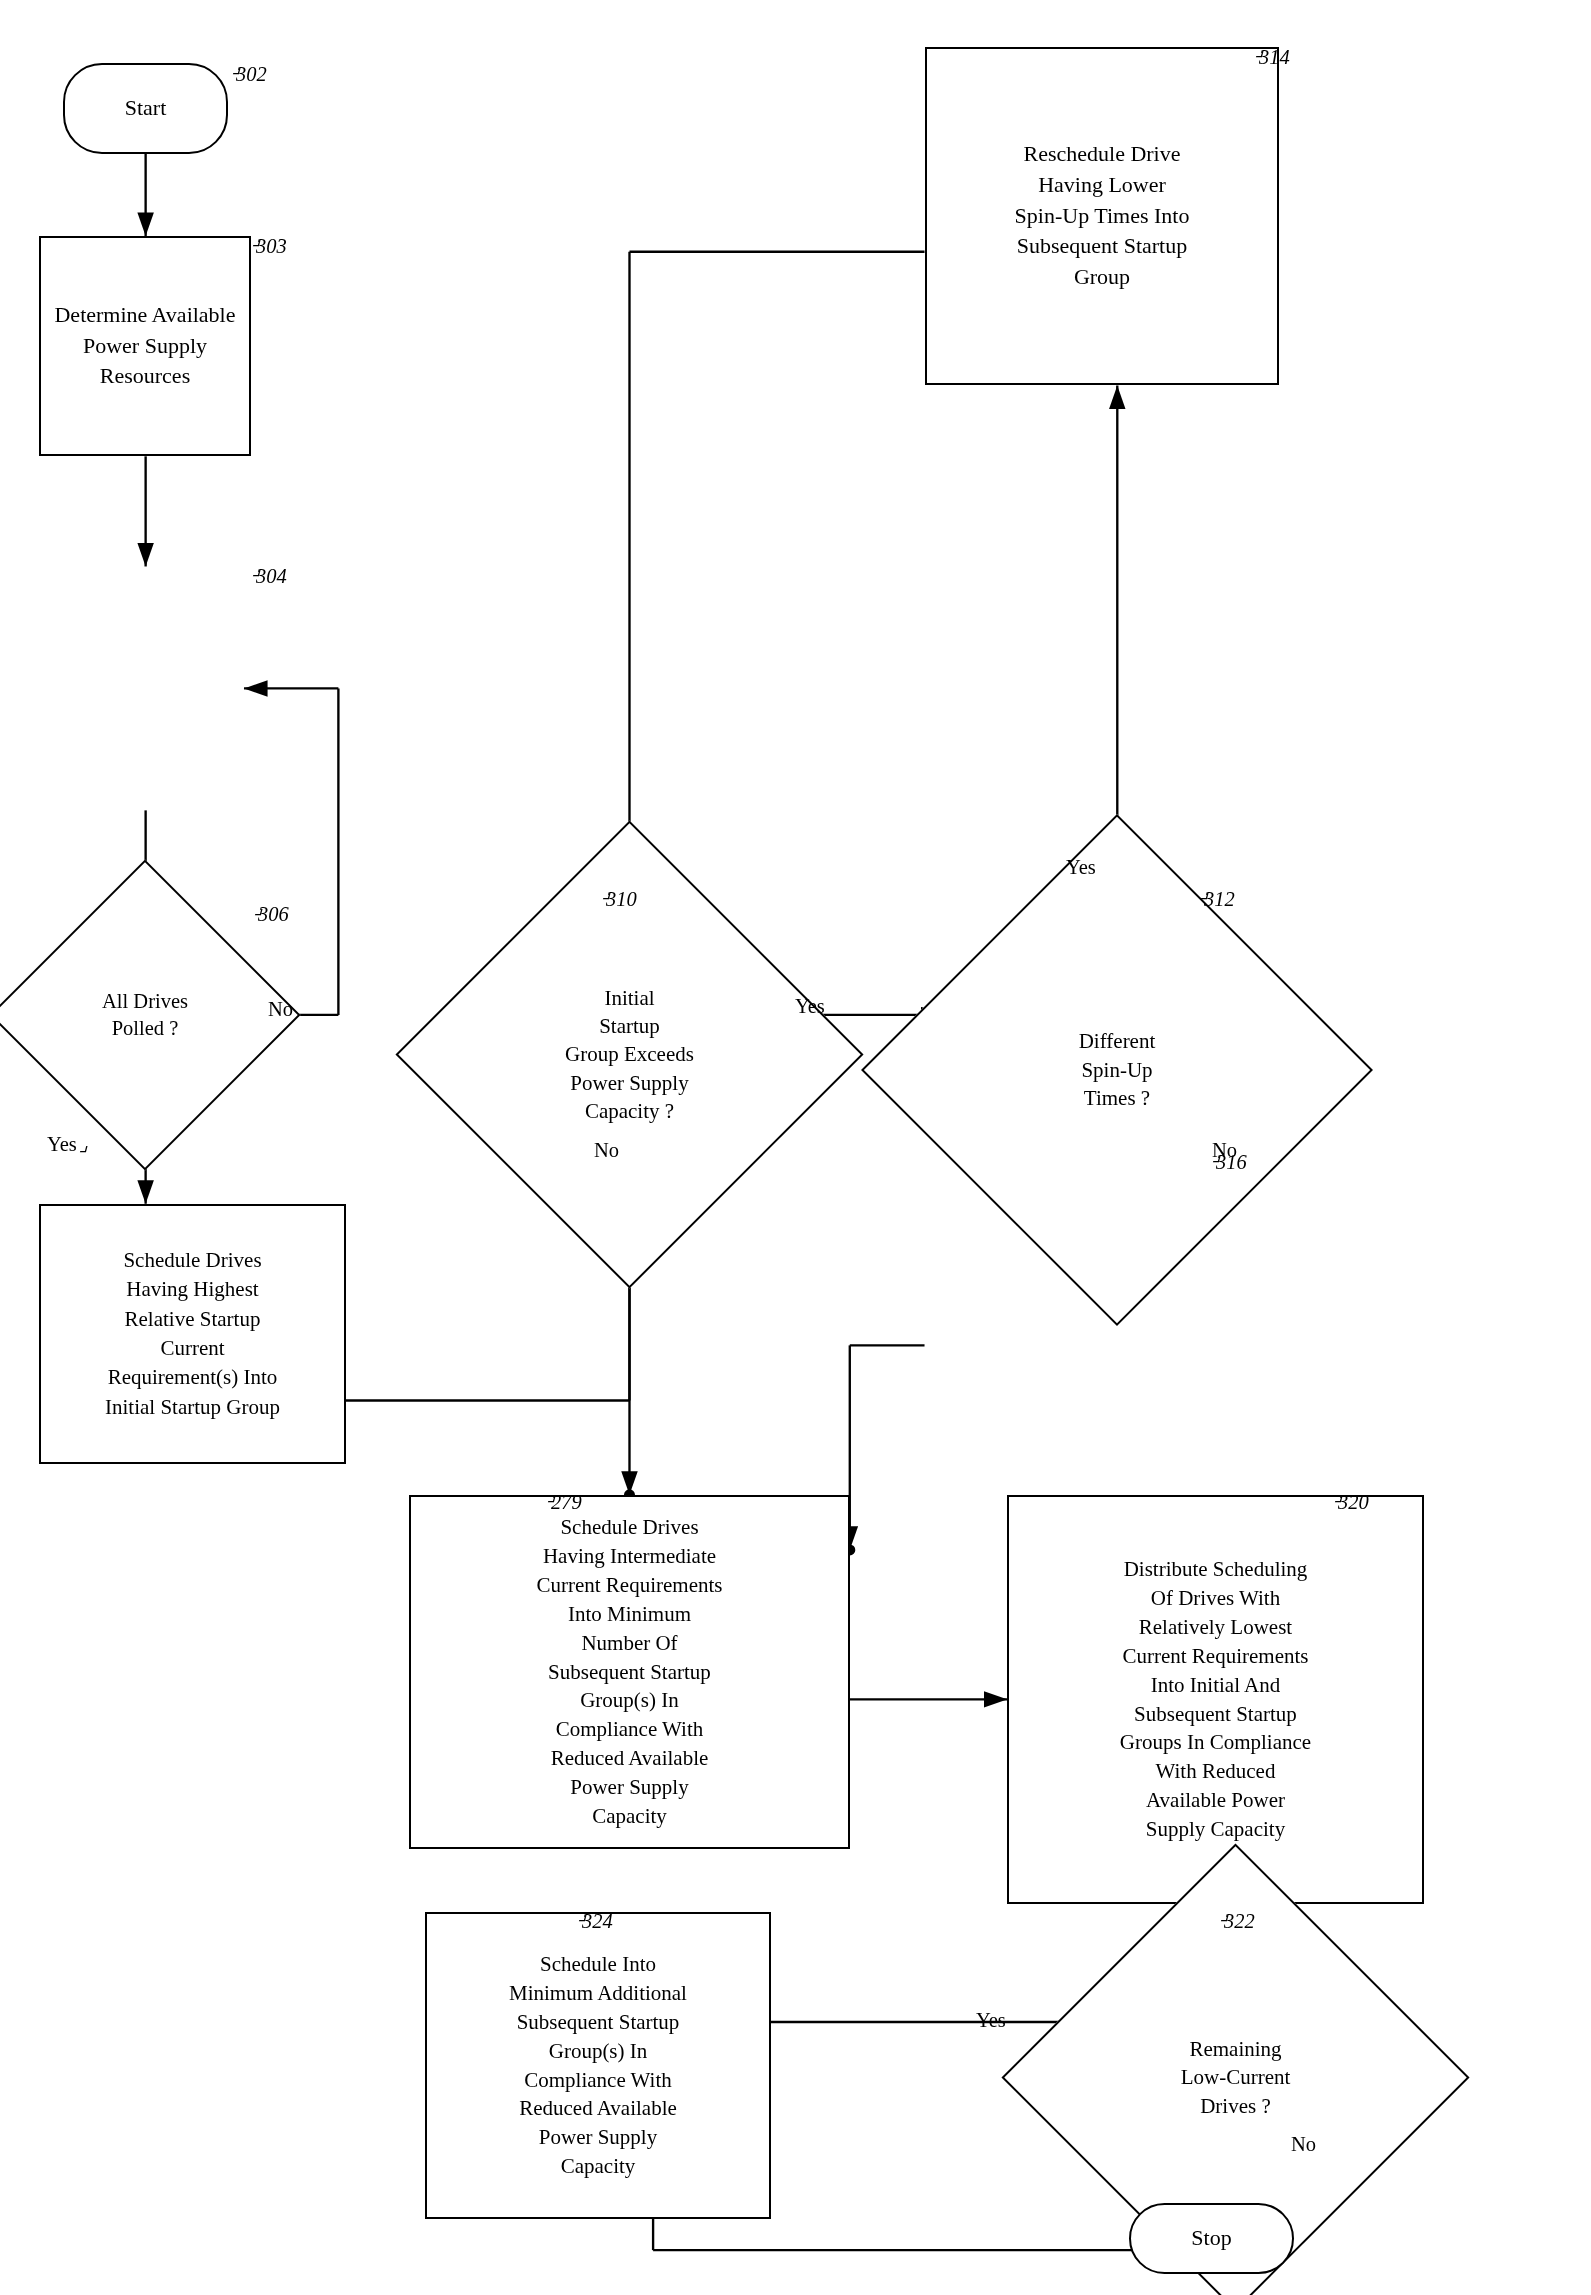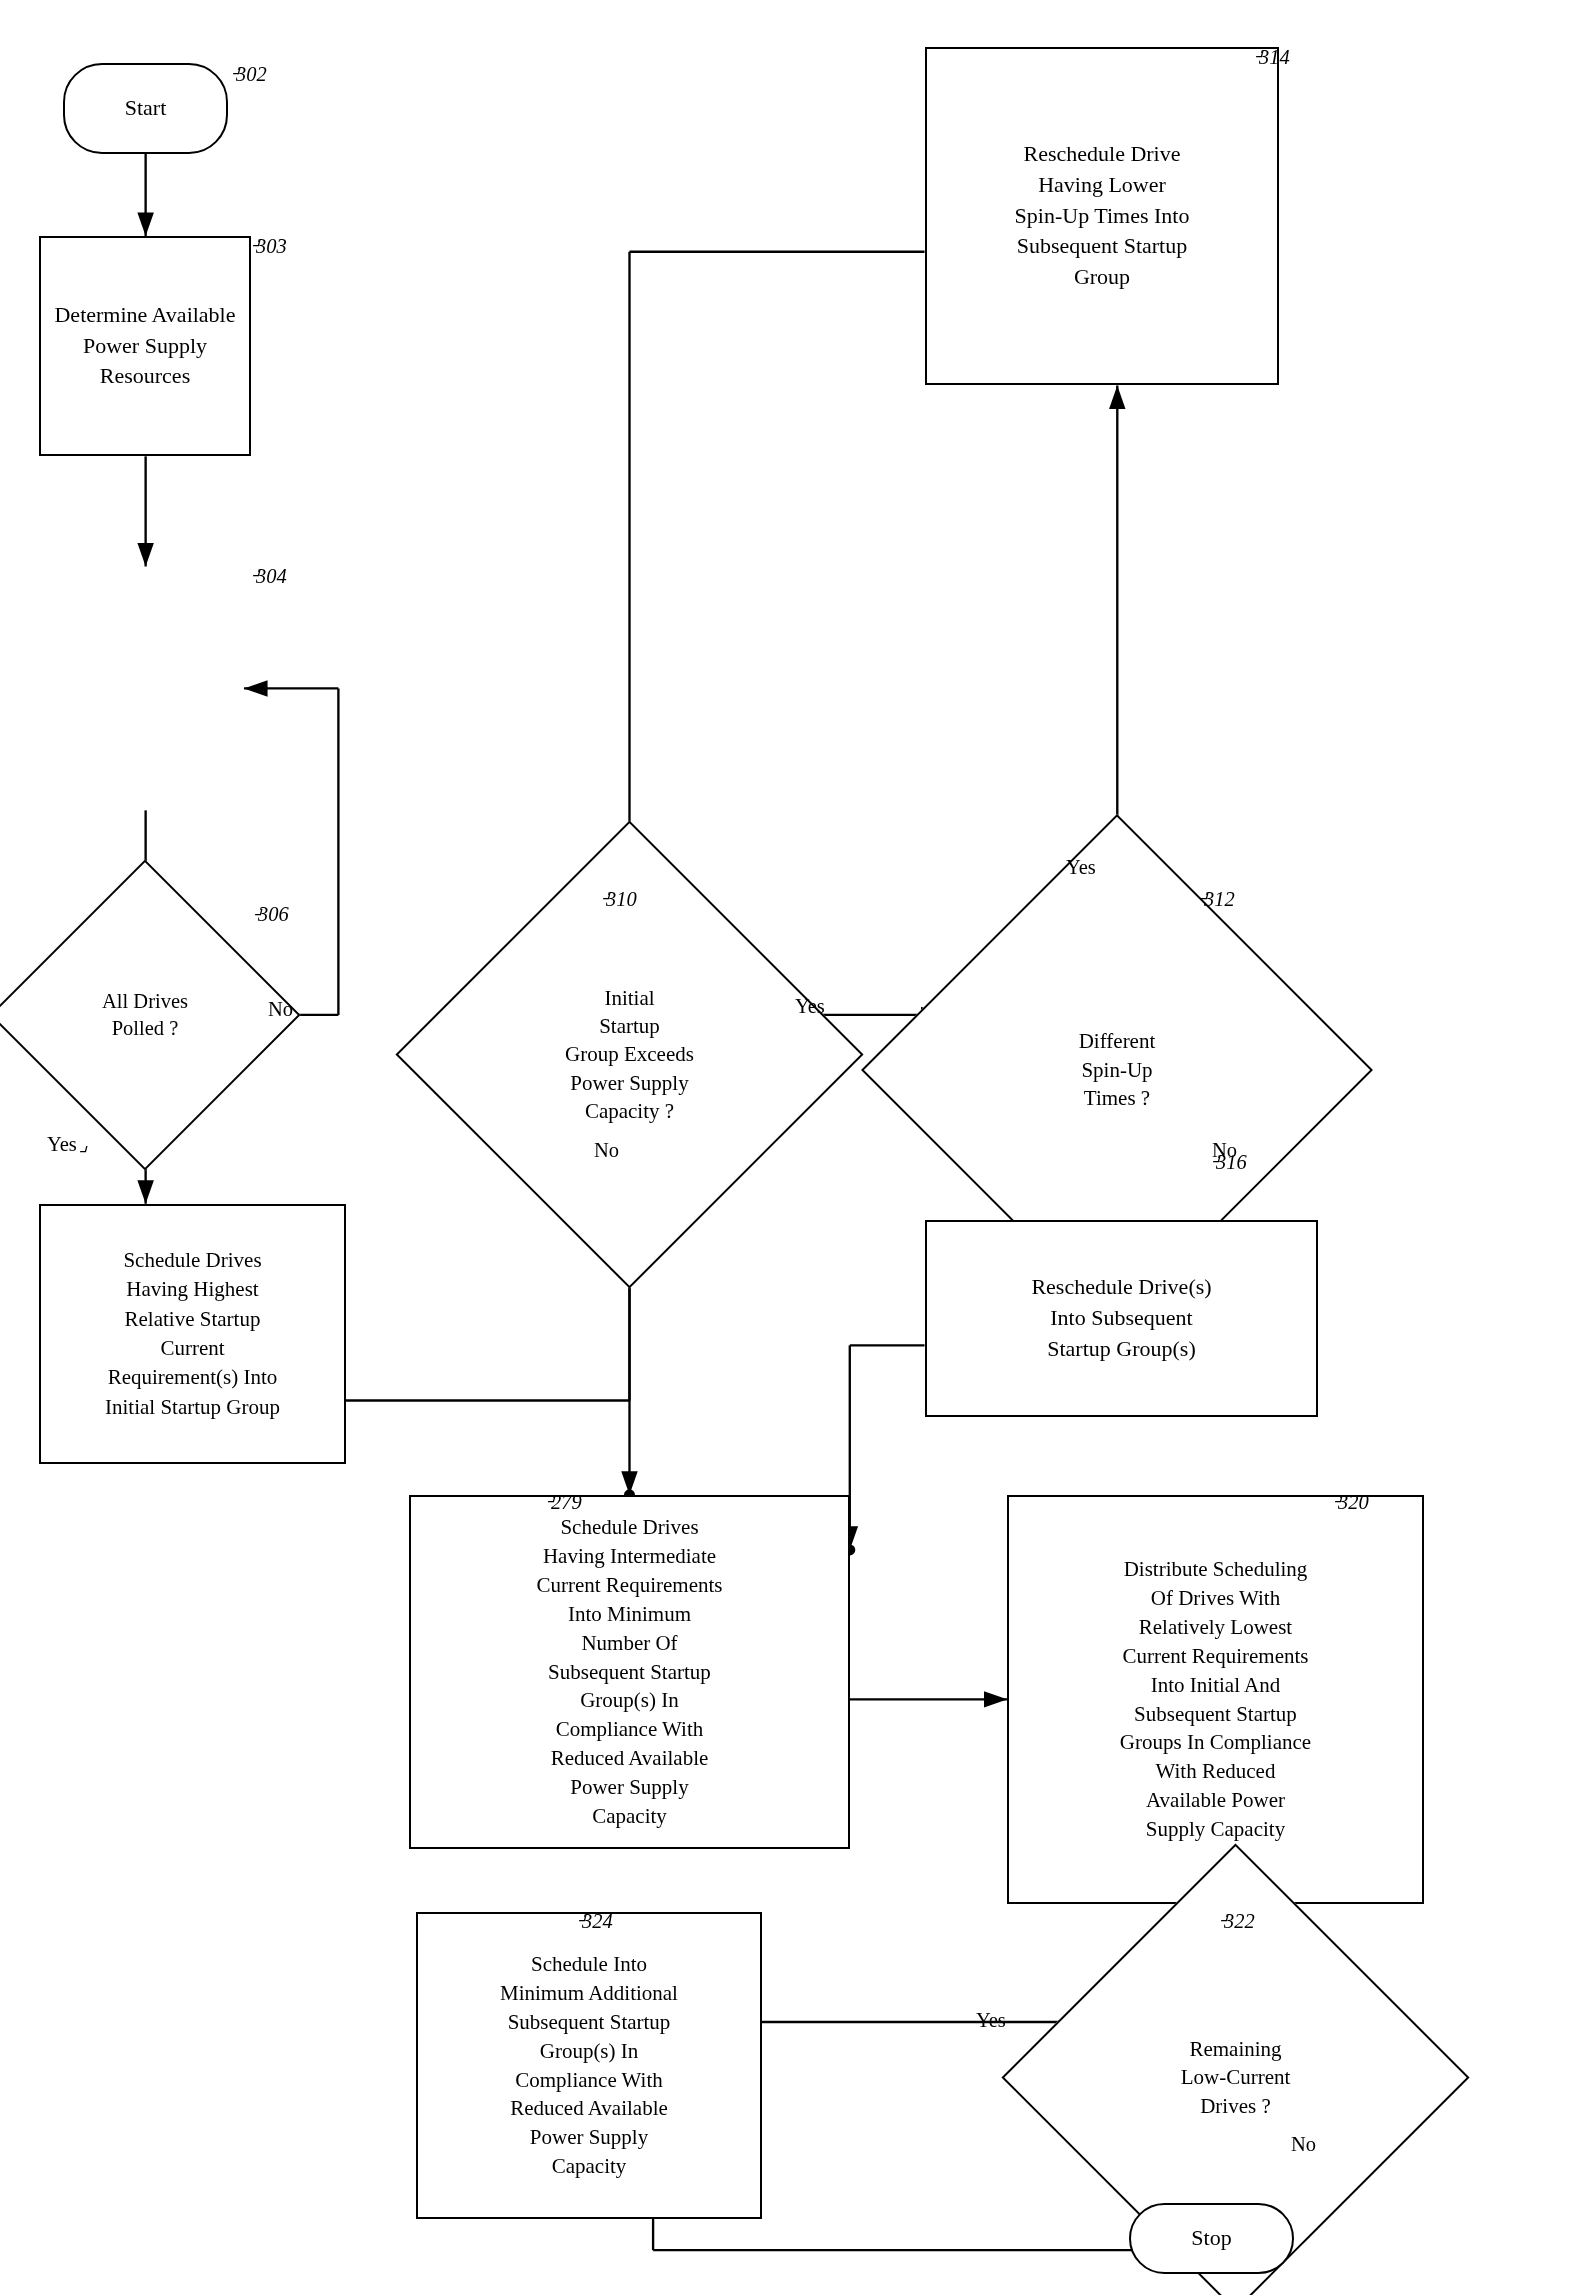--- a/index.html
+++ b/index.html
@@ -198,23 +198,20 @@
   <span style="position:absolute; left:1212px; top:1139px; font-size:20.5px;">No</span>
   <span class="ref-label" style="left:1216px; top:1151px;">316</span>
   <span style="position:absolute; left:1212px; top:1143px; font-size:19px; font-style:italic;">⌟</span>
 
   <div class="node node-rect" style="left:925px; top:47px; width:354px; height:338px;">
     <span style="font-size:22px; line-height:1.4; padding:9.4px;">Reschedule Drive<br>Having Lower<br>Spin-Up Times Into<br>Subsequent Startup<br>Group</span>
   </div>
   <span class="ref-label" style="left:1259px; top:46px;">314</span>
   <span style="position:absolute; left:1255px; top:38px; font-size:19px; font-style:italic;">⌟</span>
 
-  <div class="node node-rect" style="left:925px; top:1220px; width:393px; height:197px;">
-    <span style="font-size:22px; line-height:1.4; padding:9.4px;">Reschedule Drive(s)<br>Into Subsequent<br>Startup Group(s)</span>
-  </div>
 
   <div class="node node-rect" style="left:409px; top:1495px; width:441px; height:354px;">
     <span style="font-size:21px; line-height:1.38; padding:9.4px;">Schedule Drives<br>Having Intermediate<br>Current Requirements<br>Into Minimum<br>Number Of<br>Subsequent Startup<br>Group(s) In<br>Compliance With<br>Reduced Available<br>Power Supply<br>Capacity</span>
   </div>
   <span class="ref-label" style="left:551px; top:1491px;">279</span>
   <span style="position:absolute; left:547px; top:1483px; font-size:19px; font-style:italic;">⌟</span>
 
   <div class="node node-rect" style="left:1007px; top:1495px; width:417px; height:409px;">
     <span style="font-size:21px; line-height:1.38; padding:9.4px;">Distribute Scheduling<br>Of Drives With<br>Relatively Lowest<br>Current Requirements<br>Into Initial And<br>Subsequent Startup<br>Groups In Compliance<br>With Reduced<br>Available Power<br>Supply Capacity</span>
   </div>
@@ -228,21 +225,21 @@
   </div>
   <span class="ref-label" style="left:1224px; top:1910px;">322</span>
   <span style="position:absolute; left:1220px; top:1902px; font-size:19px; font-style:italic;">⌟</span>
 
   <span style="position:absolute; left:976px; top:2009px; font-size:20.5px;">Yes</span>
 
   <span style="position:absolute; left:1291px; top:2133px; font-size:20.5px;">No</span>
   <span class="ref-label" style="left:1224px; top:2199px;">326</span>
   <span style="position:absolute; left:1220px; top:2192px; font-size:19px; font-style:italic;">⌟</span>
 
-  <div class="node node-rect" style="left:416px; top:1912px; width:346px; height:307px;">
+  <div class="node node-rect" style="left:425px; top:1912px; width:346px; height:307px;">
     <span style="font-size:21px; line-height:1.38; padding:9.4px;">Schedule Into<br>Minimum Additional<br>Subsequent Startup<br>Group(s) In<br>Compliance With<br>Reduced Available<br>Power Supply<br>Capacity</span>
   </div>
   <span class="ref-label" style="left:582px; top:1910px;">324</span>
   <span style="position:absolute; left:578px; top:1902px; font-size:19px; font-style:italic;">⌟</span>
 
   <div class="node node-rounded" style="left:1129px; top:2203px; width:165px; height:71px;">
     <span>Stop</span>
   </div>
 
 </div>

